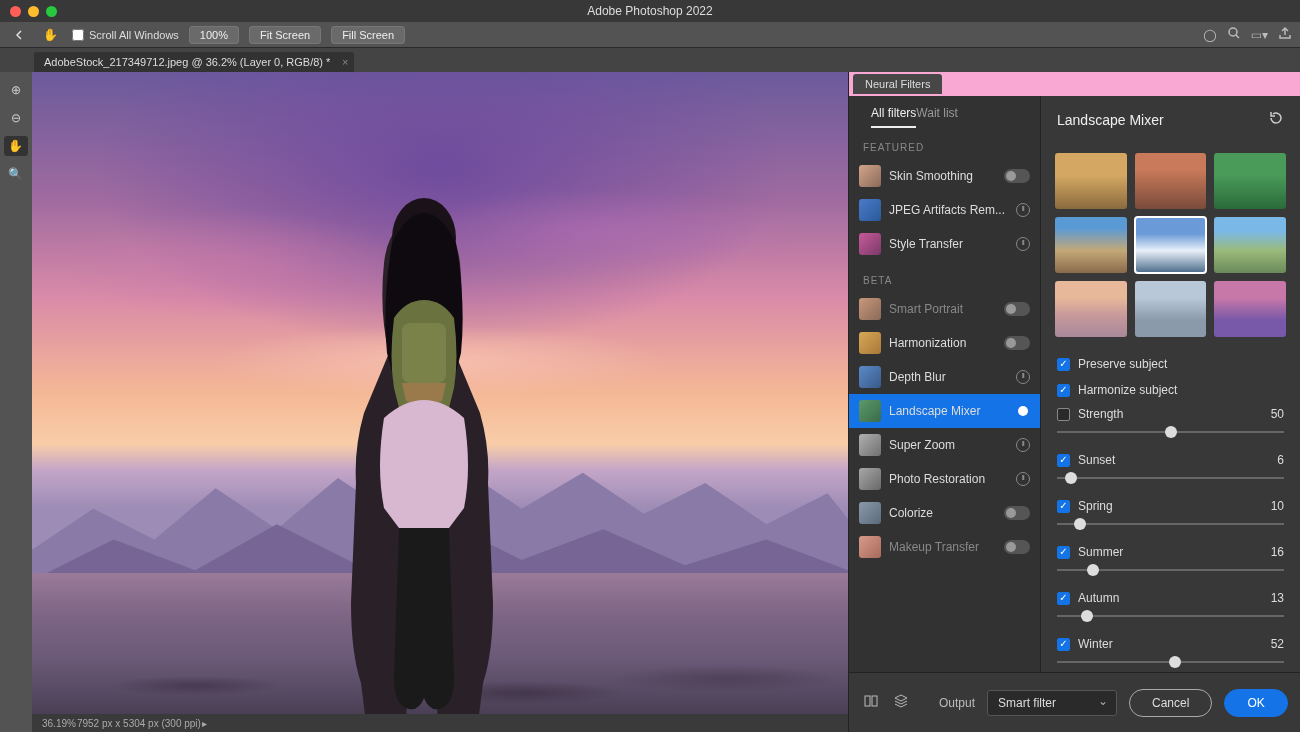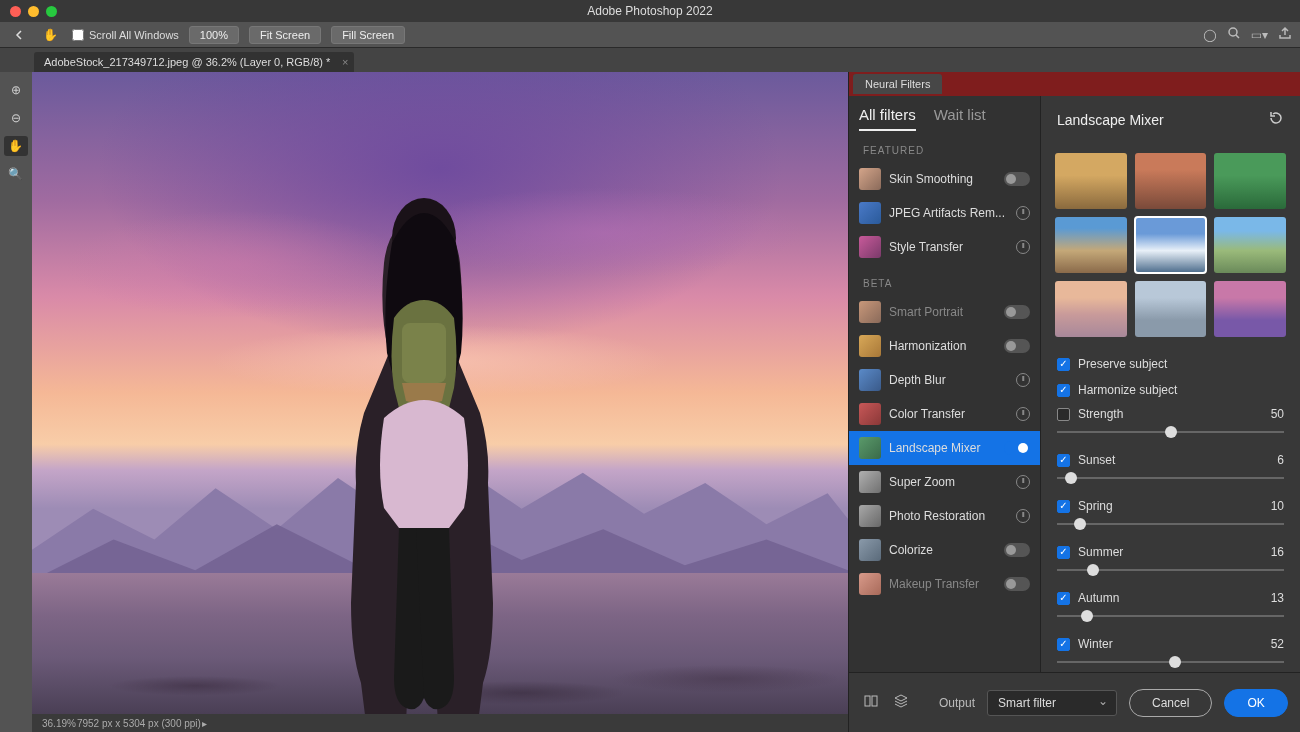--- a/index.html
+++ b/index.html
@@ -51,29 +51,29 @@
   radial-gradient(ellipse 15% 10% at 20% 80%,rgba(60,45,65,0.6),transparent 70%),
   radial-gradient(ellipse 18% 12% at 60% 85%,rgba(55,42,60,0.6),transparent 70%),
   radial-gradient(ellipse 20% 14% at 85% 75%,rgba(65,50,70,0.5),transparent 70%);
 }
 .person{position:absolute;left:48%;top:18%;transform:translateX(-50%);width:300px;height:560px}
 .person svg{width:100%;height:100%}
 
 .statusbar{height:18px;background:#3a3a3a;color:#aaa;font-size:10px;display:flex;align-items:center;gap:1px;padding-left:10px}
 
 
-.panels { width:452px; background:#7f1d1d; display:flex; flex-direction:column; border-left:1px solid #222;}
+.panels { width:452px; background:#f9a8d4; display:flex; flex-direction:column; border-left:1px solid #222;}
 
 
 .panel-tab { height:24px; display:flex; align-items:center;}
 .panel-tab .ptab{background:#474747;color:#ddd;font-size:11px;padding:4px 12px;border-radius:3px 3px 0 0;margin-left:4px}
 
 .nf-body{flex:1;display:flex;overflow:hidden}
 .filterlist{width:192px;background:#323232;border-right:1px solid #222;display:flex;flex-direction:column;overflow-y:auto}
-.tabs2{display:flex;gap:18px;padding:10px 10px 0;font-size:15px}
+.tabs2{display:flex;padding:10px 22px 0;font-size:12px}
 .tabs2 .t{padding-bottom:6px;color:#999}
 .tabs2 .t.act{color:#eee;border-bottom:2px solid #eee}
 .section-h{font-size:10px;letter-spacing:1px;color:#888;padding:14px 14px 6px}
 .frow{display:flex;align-items:center;gap:8px;padding:6px 10px;position:relative}
 .frow.sel{background:#1473e6}
 .fthumb{width:22px;height:22px;border-radius:3px;background:#555;flex-shrink:0;display:flex;align-items:center;justify-content:center;font-size:12px}
 .fname{flex:1;font-size:12px;color:#ddd;overflow:hidden;text-overflow:ellipsis;white-space:nowrap}
 .frow.dis .fname{color:#888}
 .badge{background:#1473e6;color:#fff;font-size:9px;padding:1px 5px;border-radius:7px;margin-left:-2px}
 .toggle{width:26px;height:14px;background:#555;border-radius:7px;position:relative;flex-shrink:0}
@@ -260,25 +260,20 @@
               <div class="toggle"></div>
             </div>
             <div class="frow">
               <div class="fthumb ft5"></div>
               <div class="fname">Harmonization</div>
               <div class="toggle"></div>
             </div>
             <div class="frow">
               <div class="fthumb ft6"></div>
               <div class="fname">Depth Blur</div>
-              <div class="dlicon"></div>
-            </div>
-            <div class="frow">
-              <div class="fthumb ft7"></div>
-              <div class="fname">Color Transfer</div>
               <div class="dlicon"></div>
             </div>
             <div class="frow sel">
               <div class="fthumb ft8"></div>
               <div class="fname">Landscape Mixer</div>
               <div class="toggle on"></div>
             </div>
             <div class="frow">
               <div class="fthumb ft9"></div>
               <div class="fname">Super Zoom</div>

